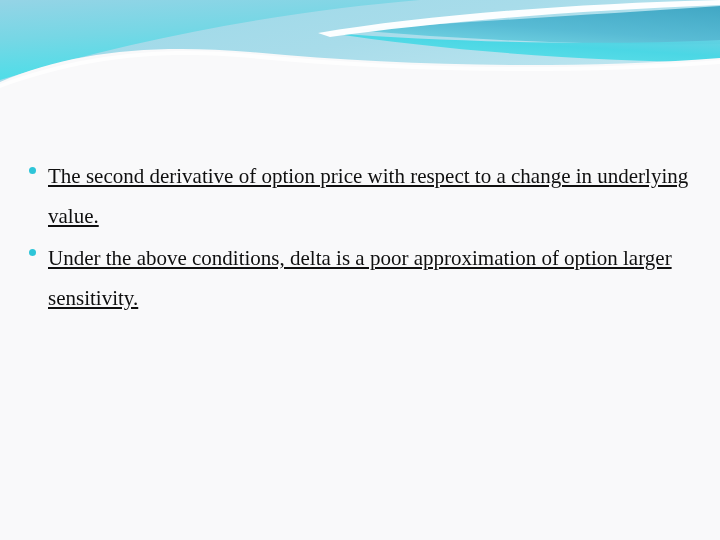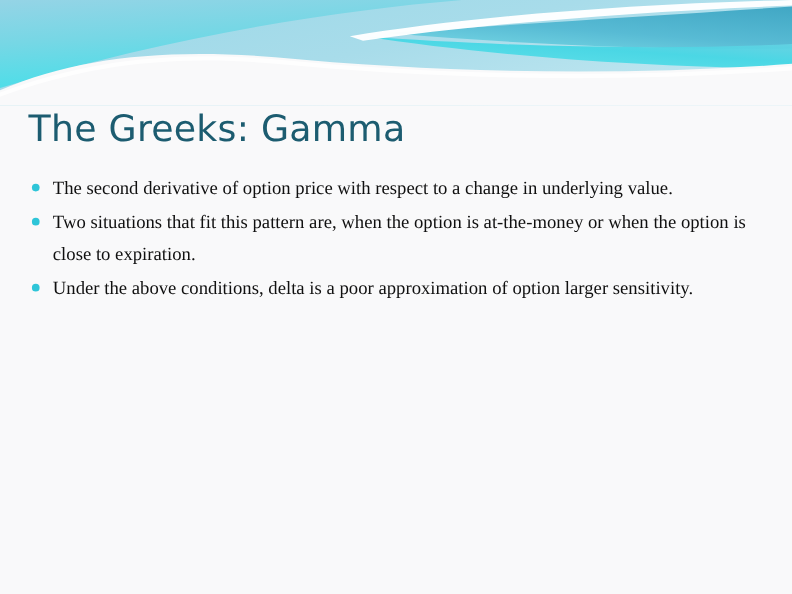--- a/index.html
+++ b/index.html
@@ -67,23 +67,24 @@
     width: 668px;
     list-style: none;
     margin: 0;
     padding: 0;
   }
   .bullet-item {
     position: relative;
     padding-left: 22px;
     margin: 0 0 2px 0;
     font-family: "Liberation Serif", serif;
-    font-size: 17px;
-    line-height: 29px;
+    font-size: 21px;
+    line-height: 40px;
     color: #101010;
+    text-decoration: underline;
   }
   .bullet-marker {
     position: absolute;
     left: 3px;
     top: 11px;
     width: 7px;
     height: 7px;
     border-radius: 50%;
     background: #2ec5d8;
   }
@@ -130,32 +131,25 @@
       <path d="M720,40 L720,62 C590,62 440,50 330,33 C450,42 600,46 720,40 Z" fill="url(#gradCyanBand)" opacity="0.95"></path>
 
       <path d="M318,33 C420,16 560,4 720,0 L720,5 C565,11 430,23 330,37 Z" fill="#ffffff" opacity="0.96"></path>
 
       <path d="M0,96 L720,96 L720,58 C560,70 400,66 250,52 C150,44 70,52 0,82 Z" fill="#f9f9fa"></path>
 
       <path d="M0,84 C80,54 160,46 252,54 C400,68 560,72 720,60 L720,64 C558,76 398,72 250,58 C160,50 82,58 0,88 Z" fill="#ffffff" opacity="0.75"></path>
     </svg>
   </div>
 
-  <div id="title-block">
-    <h1 id="slide-title">The Greeks: Gamma</h1>
-  </div>
 
   <ul id="bullet-list">
     <li class="bullet-item">
       <span class="bullet-marker"></span>
       <span class="bullet-text">The second derivative of option price with respect to a change in underlying value.</span>
-    </li>
-    <li class="bullet-item">
-      <span class="bullet-marker"></span>
-      <span class="bullet-text">Two situations that fit this pattern are, when the option is at-the-money or when the option is close to expiration.</span>
     </li>
     <li class="bullet-item">
       <span class="bullet-marker"></span>
       <span class="bullet-text">Under the above conditions, delta is a poor approximation of option larger sensitivity.</span>
     </li>
   </ul>
 
 </div>
 
 </body></html>

